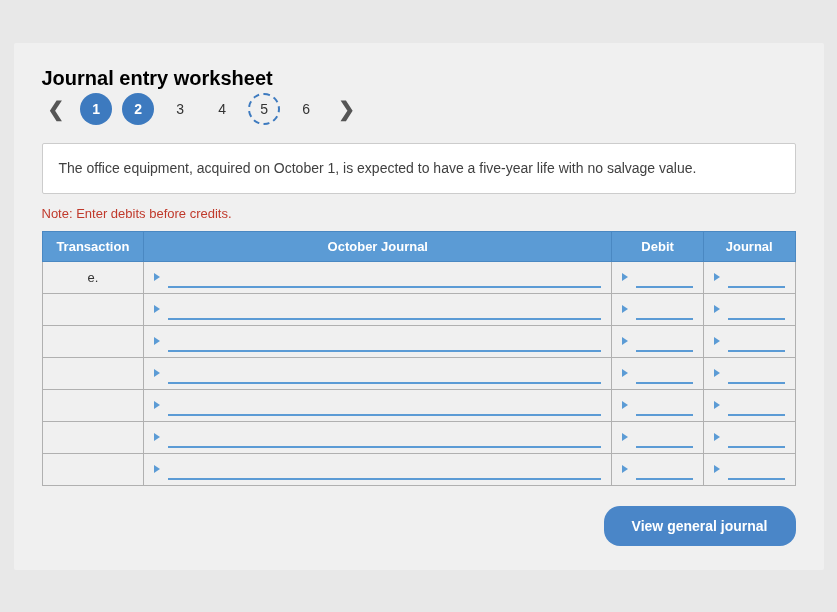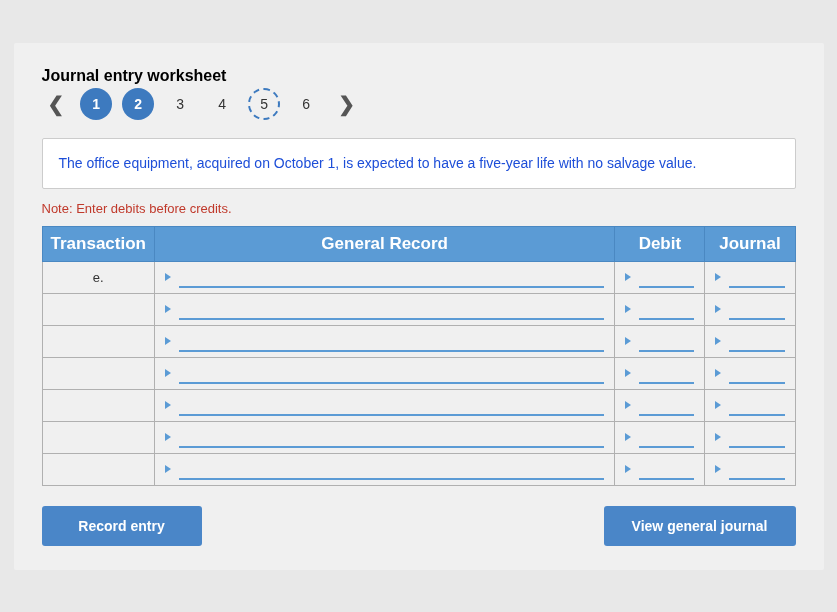--- a/index.html
+++ b/index.html
@@ -13,21 +13,21 @@
       align-items: center;
       justify-content: center;
     }
     .container {
       background: #f0f0f0;
       width: 810px;
       padding: 24px 28px;
       border-radius: 2px;
     }
     .page-title {
-      font-size: 16px;
+      font-size: 20px;
       font-weight: bold;
       margin-bottom: 3px;
       color: #000;
     }
     .step-nav {
       display: flex;
       align-items: center;
       gap: 10px;
       margin-bottom: 18px;
     }
@@ -64,40 +64,40 @@
       font-weight: normal;
       border: 2px dashed #3d7abf;
     }
     .description-box {
       background: #fff;
       border: 1px solid #ccc;
       padding: 14px 16px;
       margin-bottom: 12px;
       border-radius: 2px;
       line-height: 1.5;
-      color: #1d4ed8;
+      color: #404040;
     }
     .note {
       color: #c0392b;
       font-size: 13px;
       margin-bottom: 10px;
     }
     .journal-table {
       width: 100%;
       border-collapse: collapse;
       margin-bottom: 20px;
     }
     .journal-table thead tr th {
       background: #5b9bd5;
       color: #fff;
       padding: 7px 8px;
       text-align: center;
       border: 1px solid #4a88c2;
       font-weight: bold;
-      font-size: 17px;
+      font-size: 13px;
     }
     .journal-table thead tr th.transaction-col {
       width: 100px;
     }
     .journal-table thead tr th.journal-col {
       width: 460px;
     }
     .journal-table thead tr th.debit-col,
     .journal-table thead tr th.credit-col {
       width: 90px;
@@ -124,20 +124,21 @@
       border: none;
       padding: 12px 28px;
       font-size: 14px;
       font-weight: bold;
       cursor: pointer;
       border-radius: 3px;
       min-width: 160px;
     }
     .btn-right {
       margin-left: auto;
+      border-radius: 16px;
     }
     
     .journal-entry-row td {
       padding: 0;
       height: 34px;
     }
     .cell-inner {
       display: flex;
       align-items: center;
       height: 100%;
@@ -184,21 +185,21 @@
   <div class="description-box">
     <span>The office equipment, acquired on October 1, is expected to have a five-year life with no salvage value.</span>
   </div>
 
   <div class="note">Note: Enter debits before credits.</div>
 
   <table class="journal-table">
     <thead>
       <tr>
         <th class="transaction-col">Transaction</th>
-        <th class="journal-col">General Record</th>
+        <th class="journal-col">October Journal</th>
         <th class="debit-col">Debit</th>
         <th class="credit-col">Journal</th>
       </tr>
     </thead>
     <tbody id="table-body">
     <tr class="journal-entry-row">
           <td class="transaction-cell">e.</td>
           <td>
             <div class="cell-inner">
               <span class="small-triangle"></span>
@@ -341,16 +342,15 @@
             <div class="cell-inner">
               <span class="small-triangle"></span>
               <input type="text" class="blue-line-input" style="">
             </div>
           </td>
         </tr>
       </tbody>
   </table>
 
   <div class="buttons-row">
-    <button class="btn">Record entry</button>
     <button class="btn btn-right">View general journal</button>
   </div>
 </div>
 
 </body></html>

